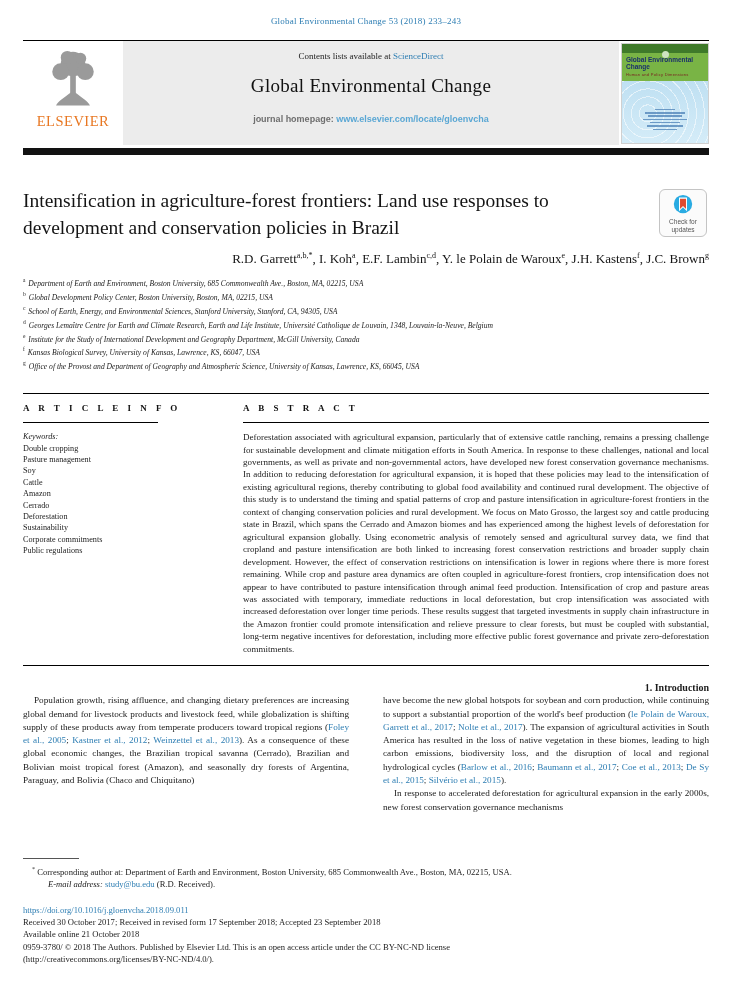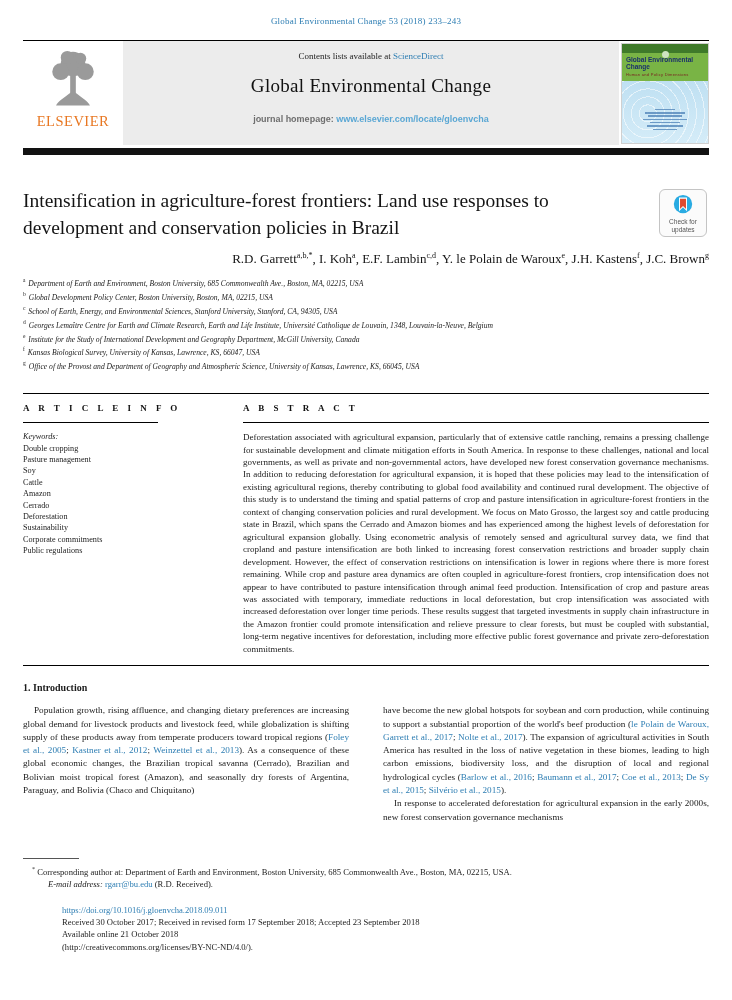--- a/index.html
+++ b/index.html
@@ -78,35 +78,35 @@
   .info-abs { display: grid; grid-template-columns: 212px 1fr; column-gap: 13px; padding-top: 9px; gap: 8px; }
   .block-heading { font-size: 9px; font-weight: bold; letter-spacing: 3.5px; color: #111; }
   .heading-rule-left { border-top: 1.2px solid #000; width: 135px; margin-top: 9px; }
   .heading-rule-right { border-top: 1.2px solid #000; margin-top: 9px; }
   .keywords { margin-top: 8px; font-size: 8.2px; line-height: 11.4px; }
   .keywords-label { font-style: italic; }
   .abstract-text { margin-top: 8px; font-size: 9px; line-height: 12.45px; text-align: justify; color: #1b1b1b; }
 
   
   .intro { margin-top: 16px; }
-  .intro-heading { font-size: 10px; font-weight: bold; margin-top: 12px; }
-  .columns { display: flex; column-gap: 34px; margin-top: 11px; }
+  .intro-heading { font-size: 10px; font-weight: bold; margin-top: 12px; text-align: right; }
+  .columns { display: flex; column-gap: 34px; margin-top: 1px; }
   .col { width: 334px; font-size: 9.2px; line-height: 13.3px; text-align: justify; color: #1b1b1b; }
   .col p.indent { text-indent: 11px; }
   .cite { color: #2e7eb3; }
 
   
   .footer { position: absolute; left: 23px; right: 23px; top: 858px; }
   .footnote-rule { border-top: 1px solid #555; width: 56px; }
   .footnote { font-size: 8.6px; line-height: 12px; margin-top: 4px; padding-left: 9px; }
   .footnote sup { font-size: 6px; }
   .email-line { font-size: 8.6px; padding-left: 16px; }
   .email-label { font-style: italic; }
   .link-blue { color: #2e7eb3; }
-  .doi-block { margin-top: 14px; font-size: 8.6px; line-height: 12.3px; margin-left: 39px; }
+  .doi-block { margin-top: 14px; font-size: 8.6px; line-height: 12.3px; }
 </style>
 </head>
 <body>
 
 <div class="page">
 
   <div class="citation-line">Global Environmental Change 53 (2018) 233–243</div>
   <div class="top-rule"></div>
 
   <div class="masthead">
@@ -227,24 +227,25 @@
       </div>
     </div>
   </div>
 
   <div class="footer">
     <div class="footnote-rule"></div>
     <div class="footnote">
       <sup>*</sup><span> Corresponding author at: Department of Earth and Environment, Boston University, 685 Commonwealth Ave., Boston, MA, 02215, USA.</span>
       <div class="email-line">
         <span class="email-label">E-mail address:</span>
-        <span class="link-blue">rgarr@bu.edu</span><span> (R.D. Received).</span>
+        <span class="link-blue">study@bu.edu</span><span> (R.D. Received).</span>
       </div>
     </div>
     <div class="doi-block">
       <div class="link-blue">https://doi.org/10.1016/j.gloenvcha.2018.09.011</div>
       <div>Received 30 October 2017; Received in revised form 17 September 2018; Accepted 23 September 2018</div>
       <div>Available online 21 October 2018</div>
+      <div>0959-3780/ © 2018 The Authors. Published by Elsevier Ltd. This is an open access article under the CC BY-NC-ND license</div>
       <div>(http://creativecommons.org/licenses/BY-NC-ND/4.0/).</div>
     </div>
   </div>
 
 </div>
 
 </body></html>

